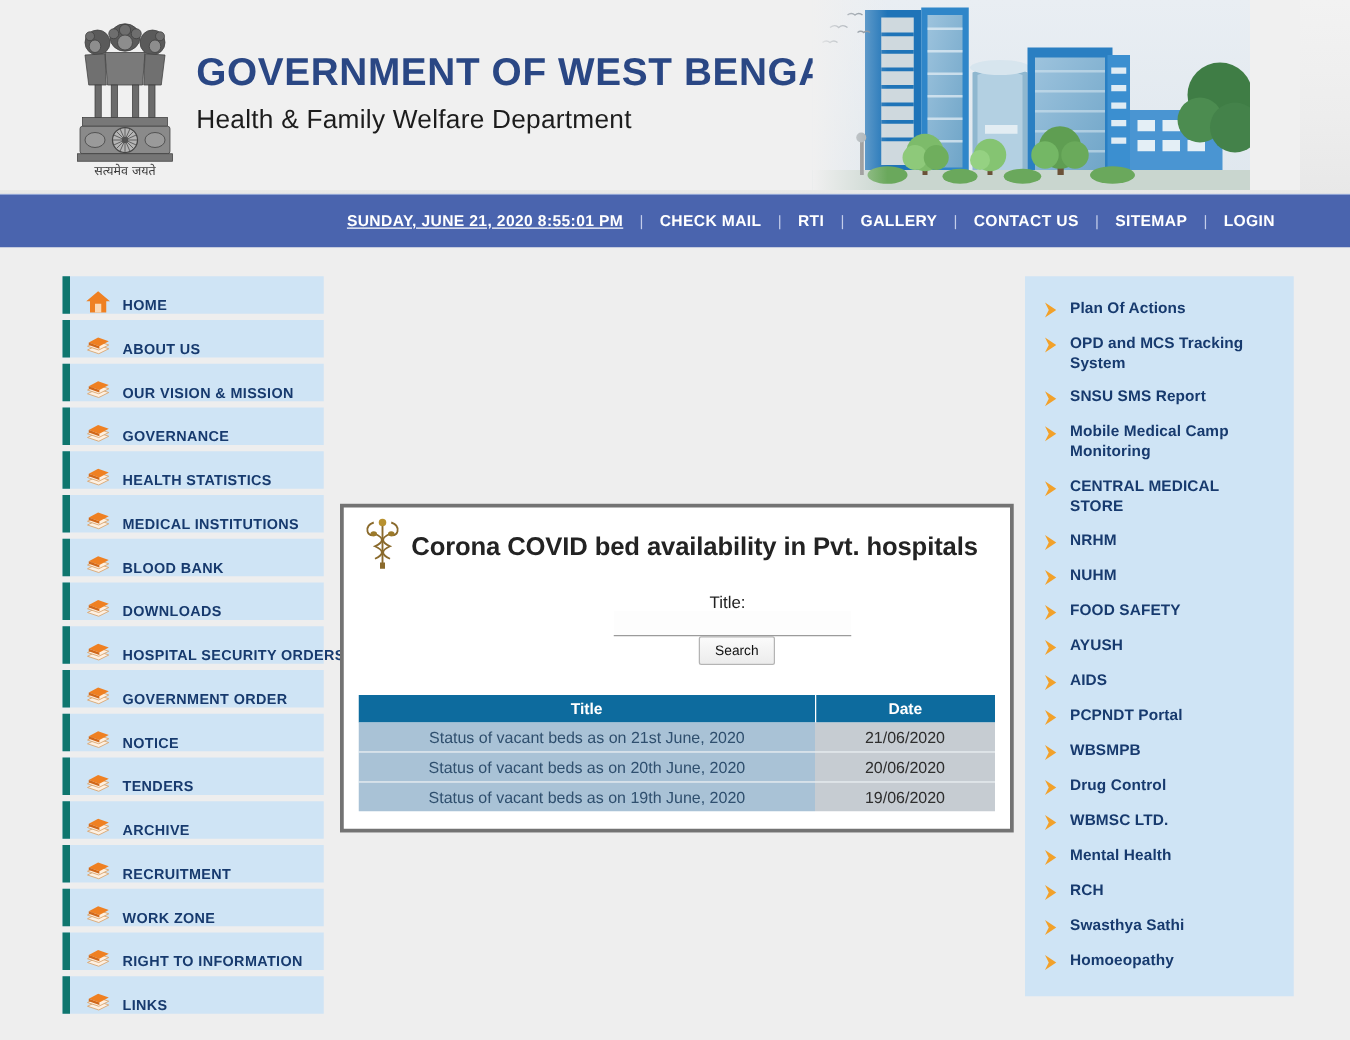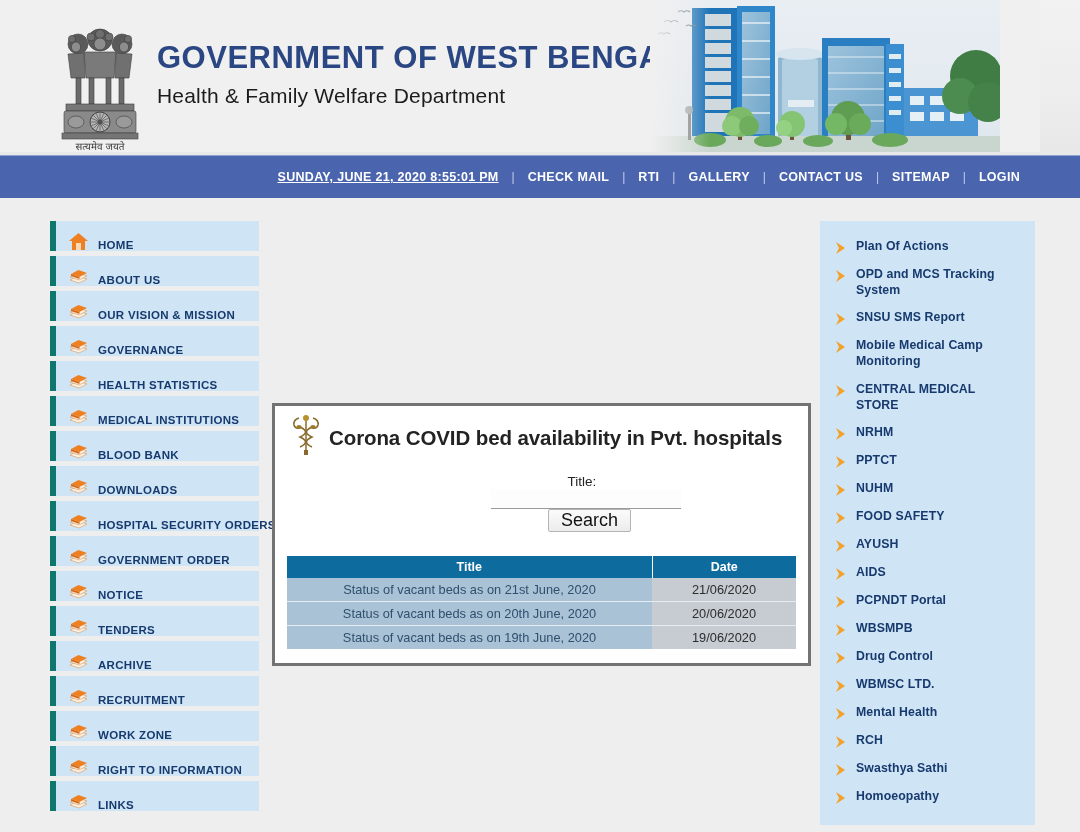--- a/index.html
+++ b/index.html
@@ -16,21 +16,21 @@
     width: 1080px; height: 155px;
     background: linear-gradient(to bottom, #f2f2f2 0%, #ededed 60%, #e8e8e8 100%);
     overflow: hidden;
   }
   .header-inner {
     position: absolute; left: 0; top: 0;
     width: 1040px; height: 152px;
     background: #f0f0f0;
   }
   .emblem {
-    position: absolute; left: 58px; top: 20px;
+    position: absolute; left: 58px; top: 10px;
     width: 84px; height: 132px; text-decoration: underline;
   }
   .emblem svg { display: block; width: 84px; height: 132px; }
   .title-block { position: absolute; left: 157px; top: 42px; }
   .gov-title {
     font-size: 31px; font-weight: bold; letter-spacing: 0.5px;
     color: #2a4784; line-height: 1.05; white-space: nowrap;
   }
   .dept-title {
     font-size: 21px; color: #1c1c1c; margin-top: 9px;
@@ -117,21 +117,21 @@
   .search-input {
     width: 190px; height: 20px;
     border: none; border-bottom: 1px solid #9b9b9b;
     background: #fdfdfd;
     font-family: "Liberation Sans", sans-serif; font-size: 13px;
     outline: none; padding: 0 2px;
   }
   .search-btn {
     margin-left: 8px;
     height: 23px; padding: 0 12px;
-    font-family: "Liberation Sans", sans-serif; font-size: 18px;
+    font-family: "Liberation Sans", sans-serif; font-size: 11px;
     color: #111;
     background: linear-gradient(to bottom, #fbfbfb 0%, #ececec 100%);
     border: 1px solid #b4b4b4; border-radius: 2px;
     cursor: pointer;
   }
 
   table.listing {
     width: 100%; border-collapse: collapse; margin-top: 24px;
   }
   table.listing th {
@@ -663,28 +663,20 @@
           </svg>
         </span>
         <span class="rp-label">NRHM</span>
       </div>
       <div class="rp-item">
         <span class="rp-arrow">
           <svg viewBox="0 0 13 14" xmlns="http://www.w3.org/2000/svg">
             <path d="M2 1 L11 7 L2 13 L5 7 Z" fill="#f2a12a"></path>
           </svg>
         </span>
-        <span class="rp-label">PPTCT</span>
-      </div>
-      <div class="rp-item">
-        <span class="rp-arrow">
-          <svg viewBox="0 0 13 14" xmlns="http://www.w3.org/2000/svg">
-            <path d="M2 1 L11 7 L2 13 L5 7 Z" fill="#f2a12a"></path>
-          </svg>
-        </span>
         <span class="rp-label">NUHM</span>
       </div>
       <div class="rp-item">
         <span class="rp-arrow">
           <svg viewBox="0 0 13 14" xmlns="http://www.w3.org/2000/svg">
             <path d="M2 1 L11 7 L2 13 L5 7 Z" fill="#f2a12a"></path>
           </svg>
         </span>
         <span class="rp-label">FOOD SAFETY</span>
       </div>

